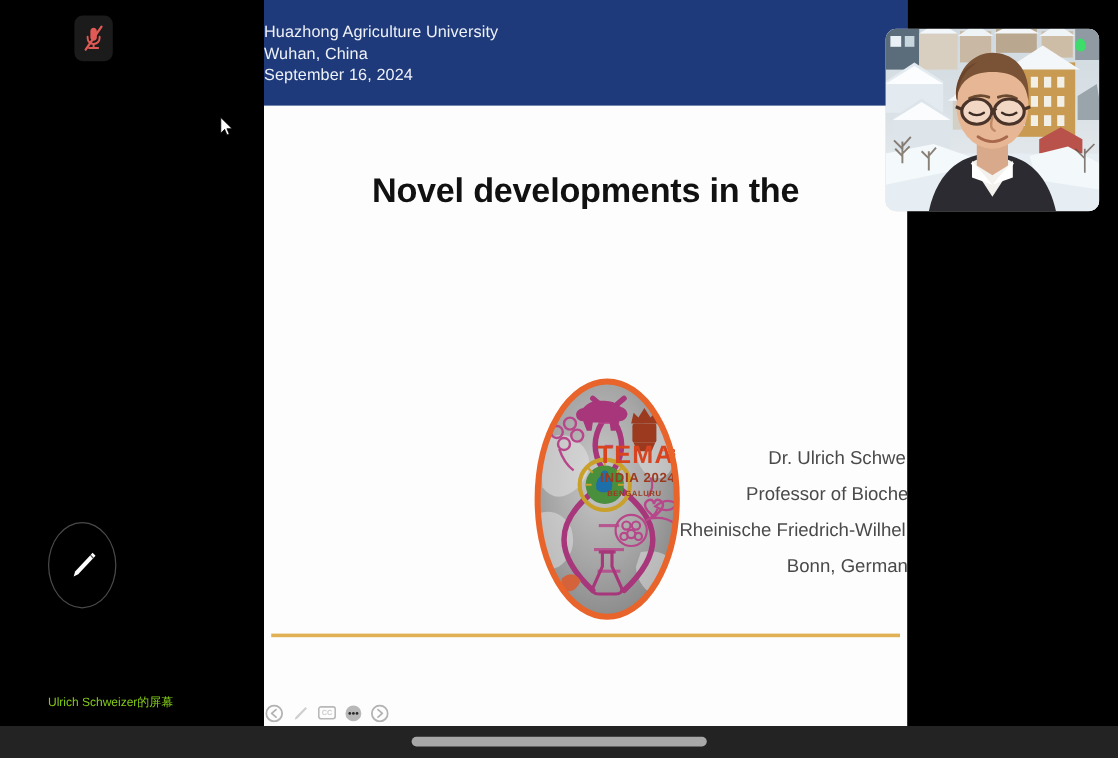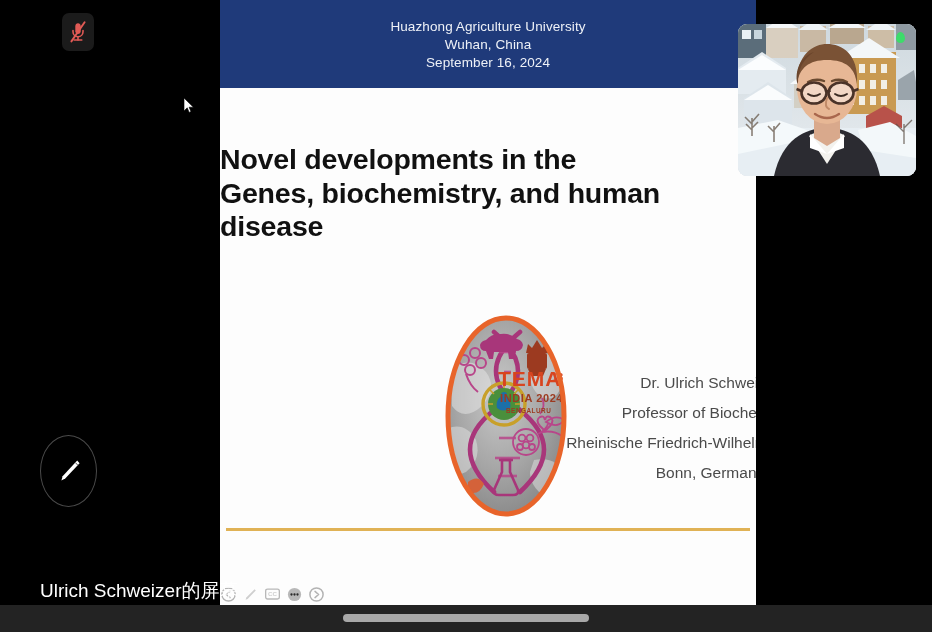--- a/index.html
+++ b/index.html
@@ -28,32 +28,32 @@
   }
 
   
   .share-stage{
     position:absolute; left:220px; top:0px; width:536px; height:605px;
     background:#fdfdfd; overflow:hidden;
   }
   .slide-band{
     position:absolute; left:0; top:0; width:100%; height:88px;
     background:#1f3a7a;
-    display:flex; flex-direction:column; align-items:center; justify-content:center;
+    display:flex; flex-direction:column; align-items:flex-start; justify-content:center;
     gap:3px;
   }
   .slide-band div{
     color:#eef1f7; font-size:13.5px; letter-spacing:.1px; text-align:center;
     font-family:"Liberation Sans", sans-serif;
   }
   .band-l1{ font-size:14px; }
 
   .slide-title{
     position:absolute; left:0; top:143px; width:100%;
-    color:#111; font-weight:bold;
+    text-align:center; color:#111; font-weight:bold;
     font-size:28.5px; line-height:1.18; letter-spacing:-.2px;
     font-family:"Liberation Sans", sans-serif;
   }
 
   .author-block{
     position:absolute; left:300px; top:368px; width:380px;
     text-align:center; color:#4a4a4a; font-size:15.5px; line-height:1.93;
   }
 
   .gold-rule{
@@ -71,21 +71,21 @@
     position:absolute; left:218px; top:584px; height:20px;
     display:flex; align-items:center; gap:7px; padding:0 3px;
   }
   .slide-toolbar .tb{
     width:15px; height:15px; display:flex; align-items:center; justify-content:center;
   }
 
   
   .share-caption{
     position:absolute; left:40px; top:578px;
-    color:#ffffff; font-size:19px; white-space:nowrap;
+    color:#84cc16; font-size:10px; white-space:nowrap;
     font-family:"Liberation Sans", sans-serif;
   }
 
   
   .thumb{
     position:absolute; left:738px; top:24px; width:178px; height:152px;
     border-radius:9px; overflow:hidden; background:#cdd6dd;
   }
   .thumb-bg{ position:absolute; inset:0; }
   .green-dot{
@@ -129,21 +129,20 @@
   <div class="share-stage">
 
     <div class="slide-band">
       <div class="band-l1">Huazhong Agriculture University</div>
       <div>Wuhan, China</div>
       <div>September 16, 2024</div>
     </div>
 
     <div class="slide-title">
       <div>Novel developments in the</div>
-      <div>Genes, biochemistry, and human disease</div>
     </div>
 
     <div class="author-block">
       <div>Dr. Ulrich Schweizer</div>
       <div>Professor of Biochemistry</div>
       <div>Rheinische Friedrich-Wilhelms-Universität</div>
       <div>Bonn, Germany</div>
     </div>
 
     <svg class="tema" viewBox="0 0 128 212">

